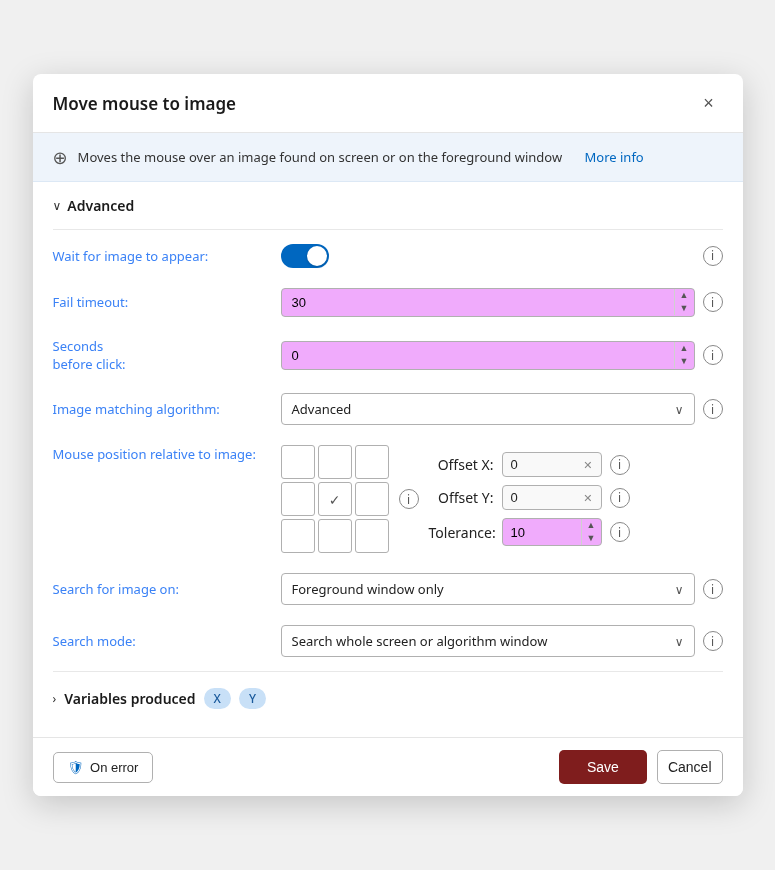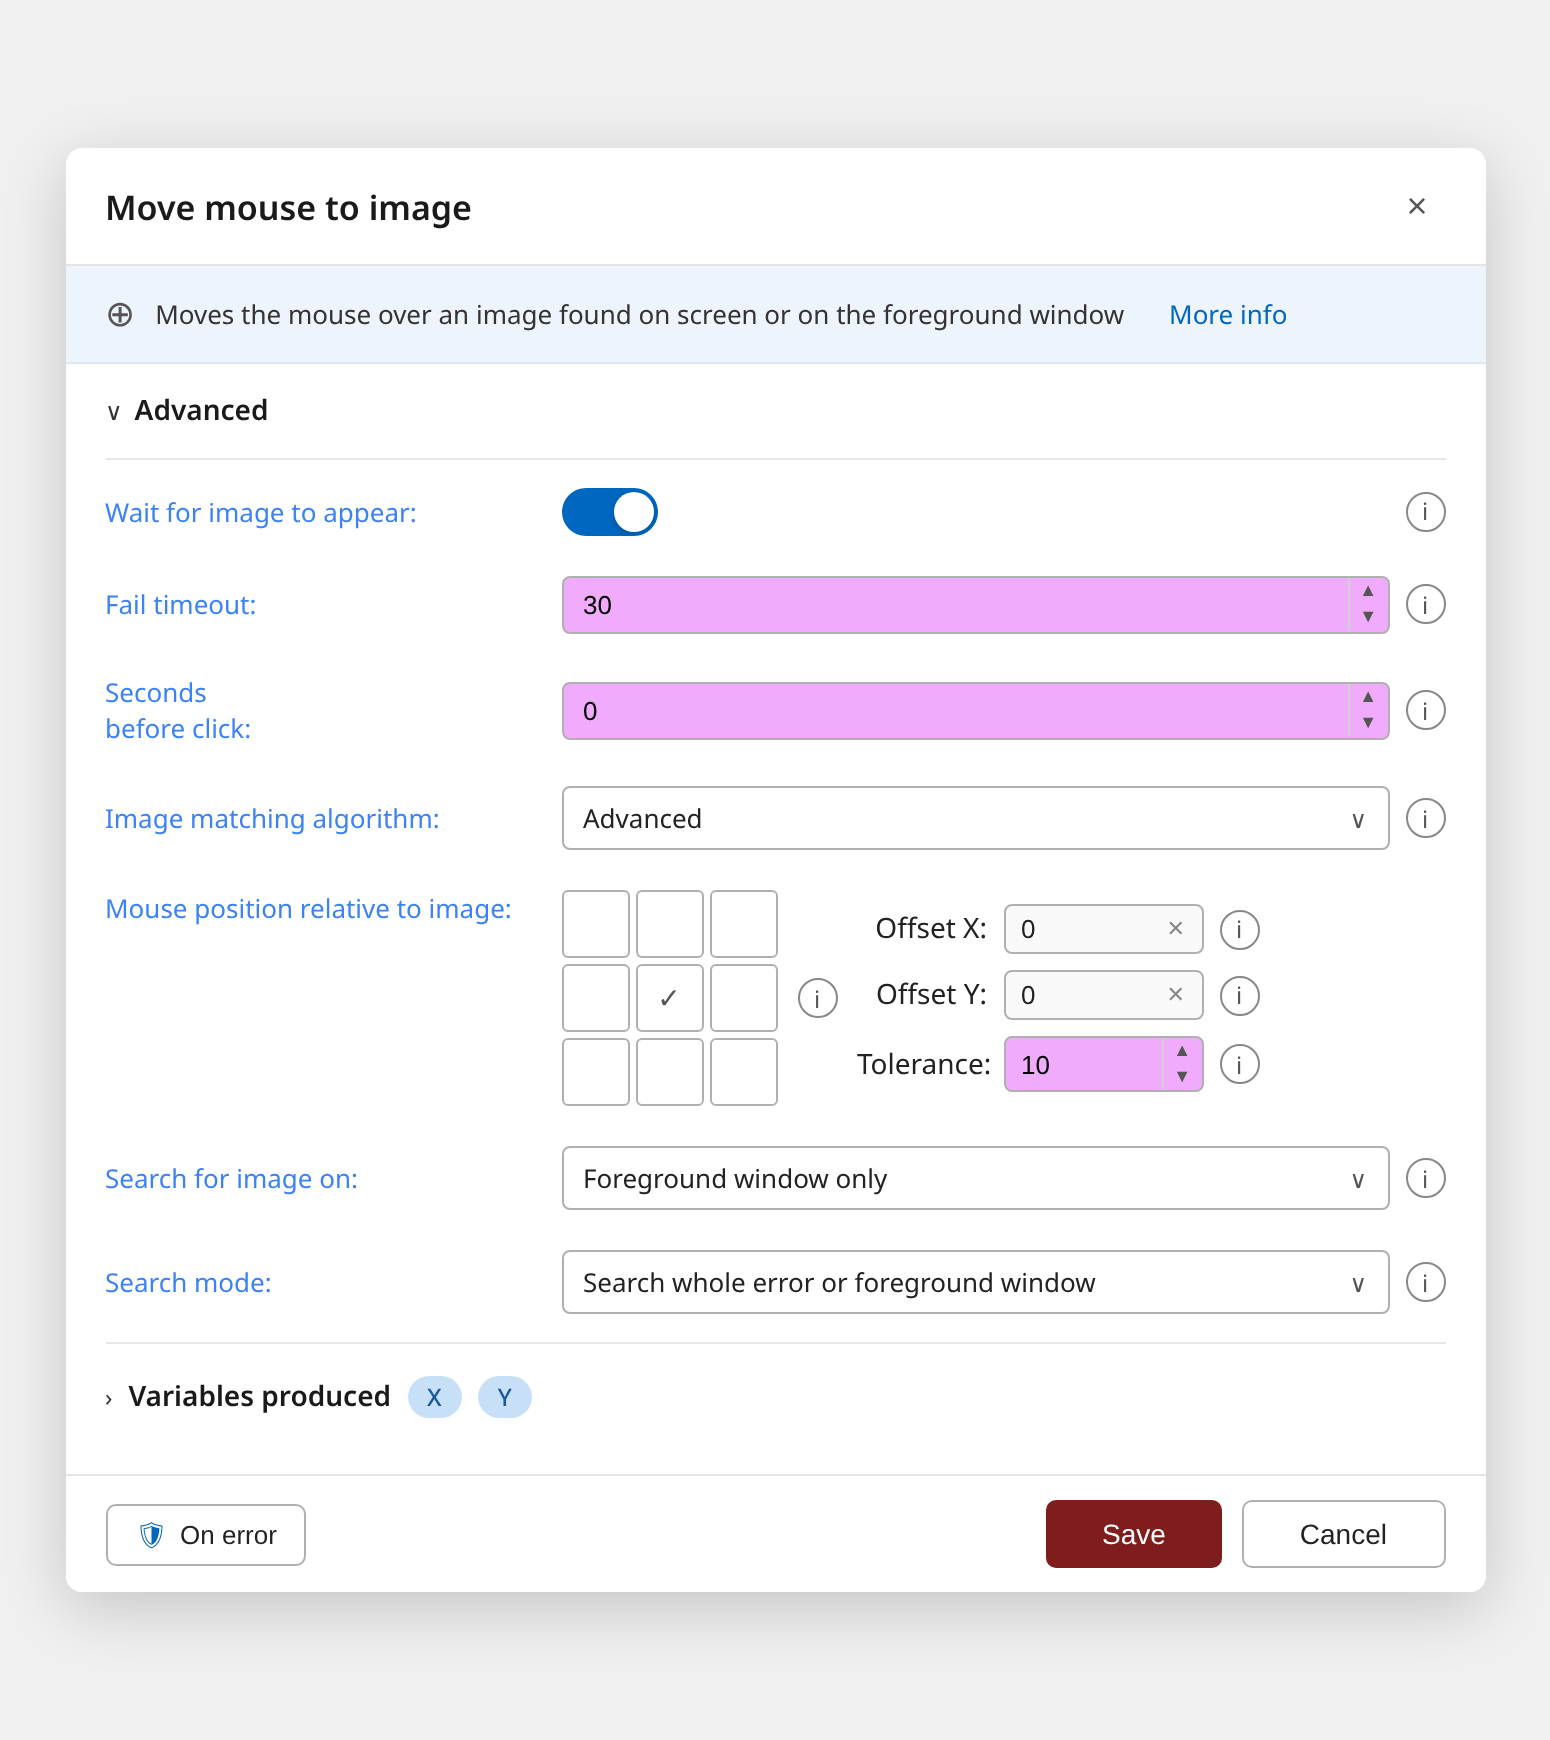--- a/index.html
+++ b/index.html
@@ -327,21 +327,21 @@
       padding: 8px 28px;
       font-size: 14px;
       cursor: pointer;
       font-weight: 500;
     }
     .cancel-btn {
       background: #fff;
       color: #222;
       border: 1.5px solid #b0b0b0;
       border-radius: 5px;
-      padding: 8px 28px;
+      padding: 8px 10px;
       font-size: 14px;
       cursor: pointer;
     }
   </style>
 </head>
 <body>
 
 <div class="dialog">
 
   <div class="titlebar">
@@ -478,21 +478,21 @@
           <span class="select-arrow">∨</span>
         </div>
       </div>
       <div class="info-icon">i</div>
     </div>
 
     <div class="form-row">
       <div class="form-label">Search mode:</div>
       <div class="form-control">
         <div class="select-wrap">
-          <span class="select-text">Search whole error or foreground window</span>
+          <span class="select-text">Search whole screen or algorithm window</span>
           <span class="select-arrow">∨</span>
         </div>
       </div>
       <div class="info-icon">i</div>
     </div>
 
     <hr class="divider">
 
     <div class="variables-section">
       <span class="chevron">›</span>

